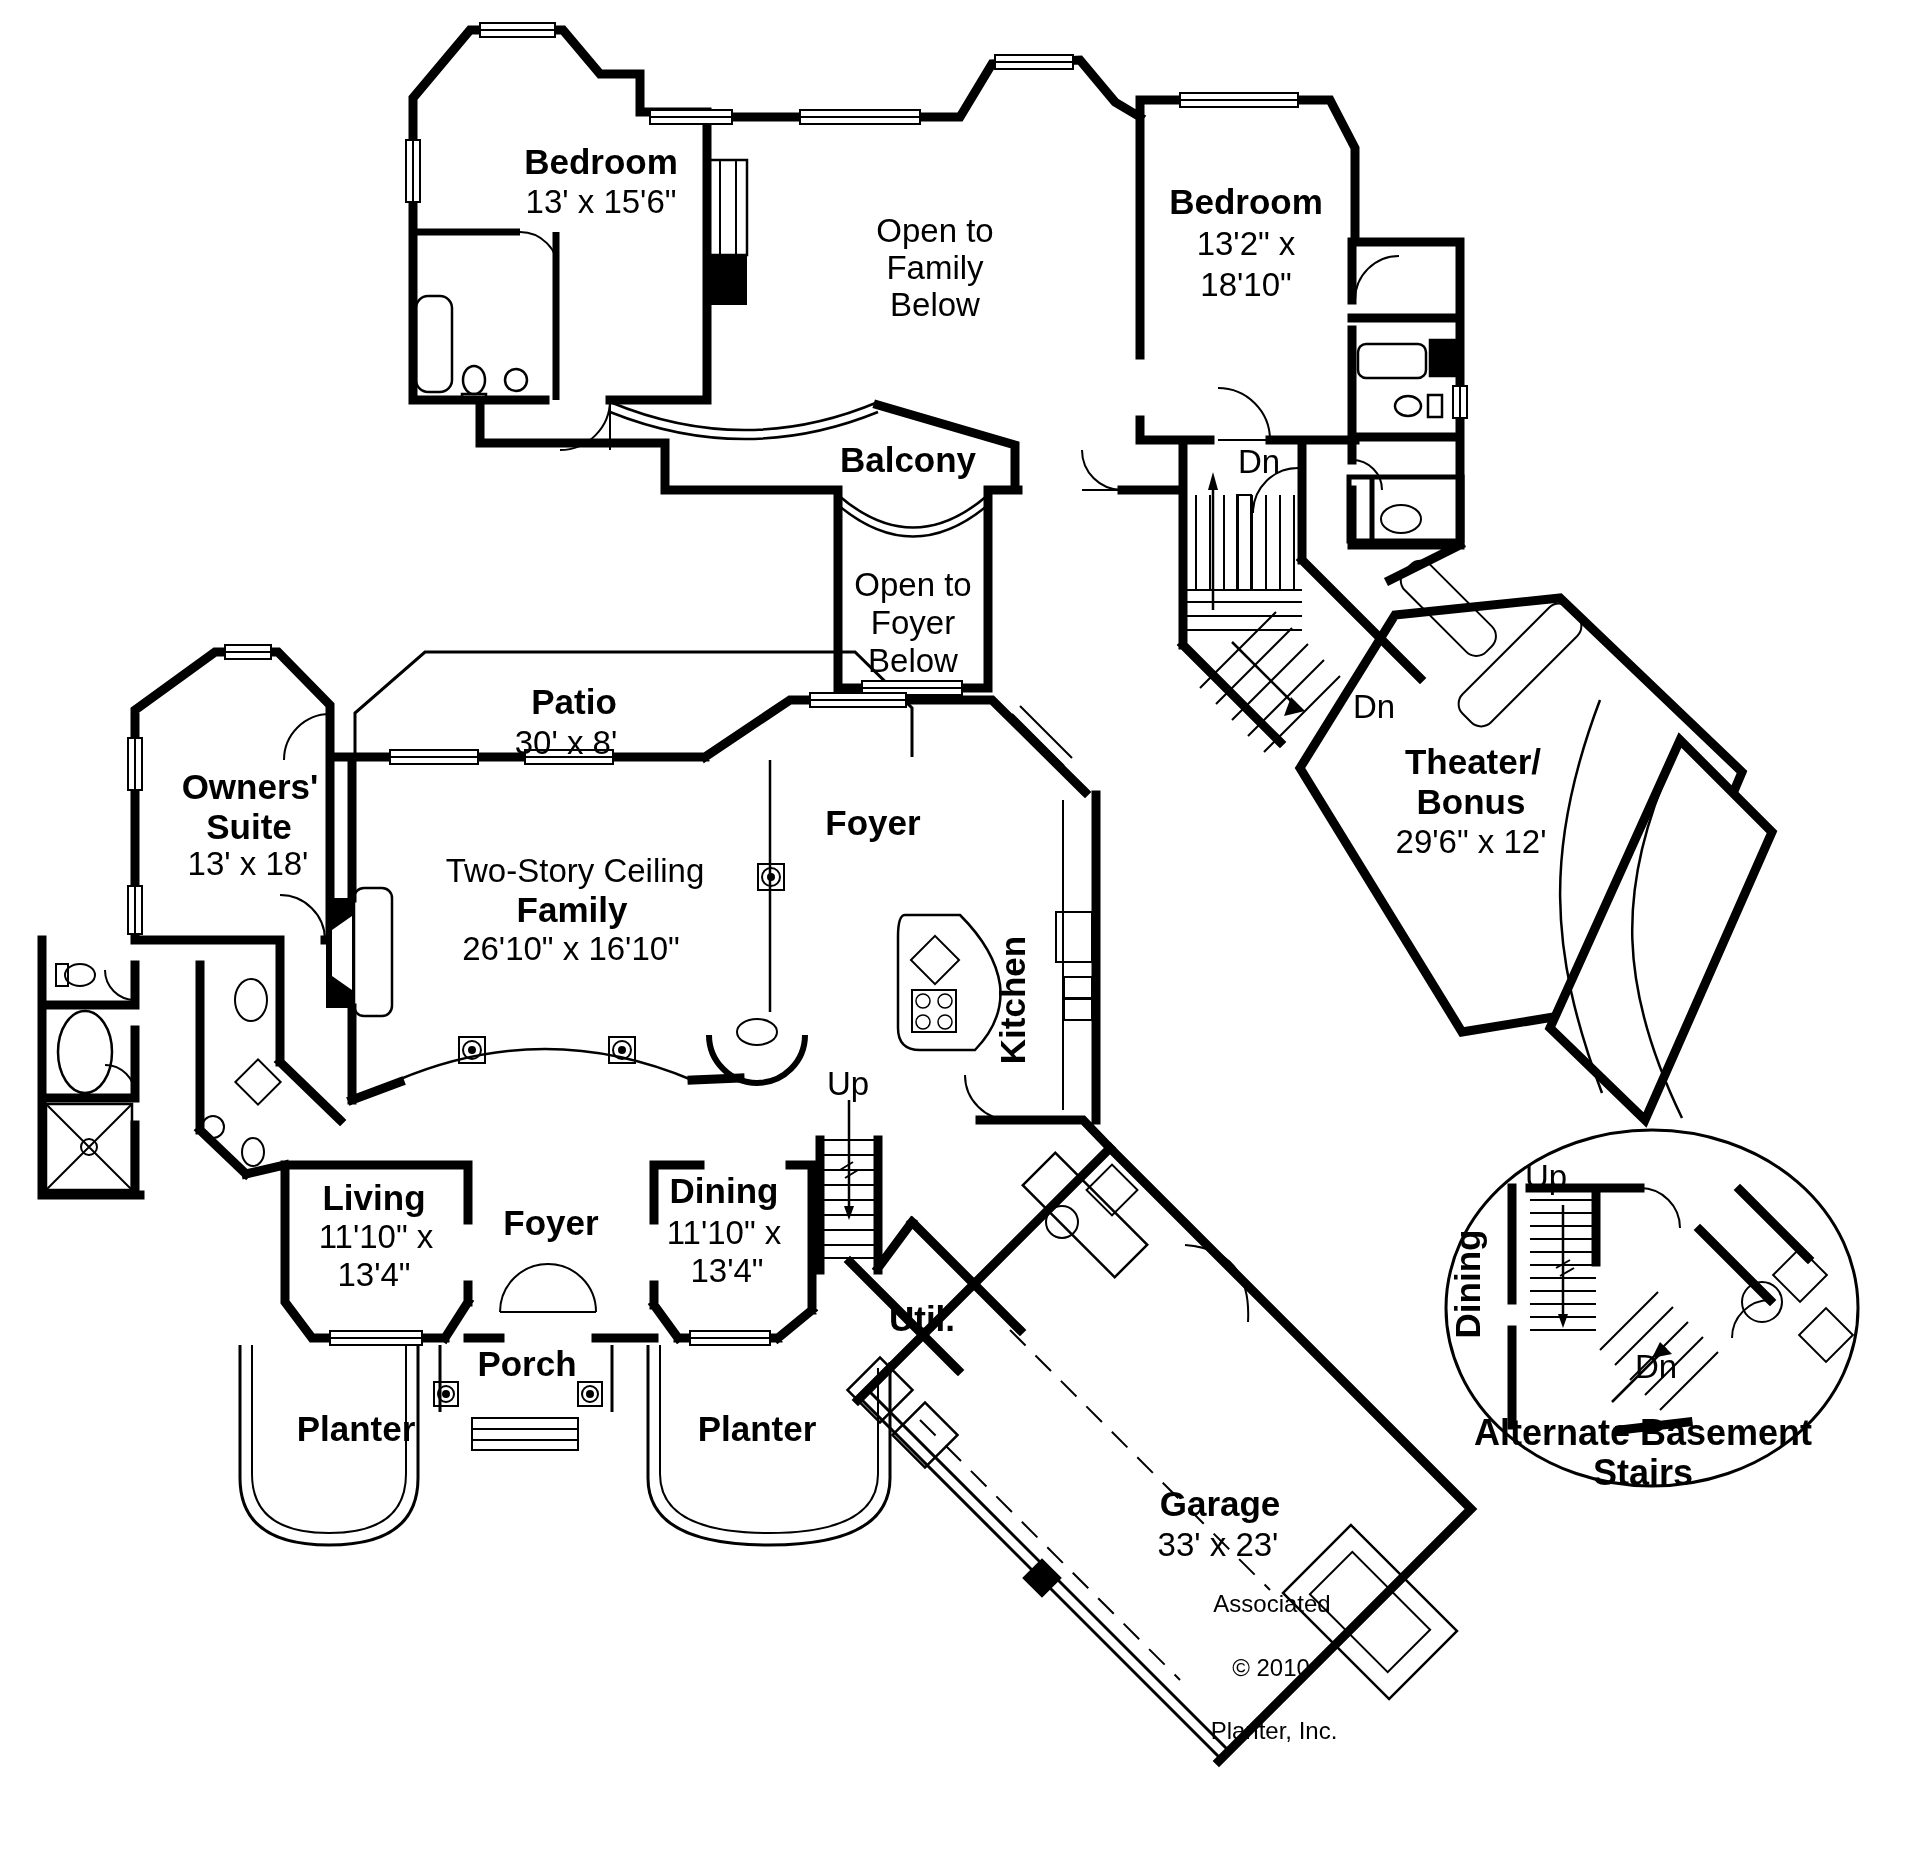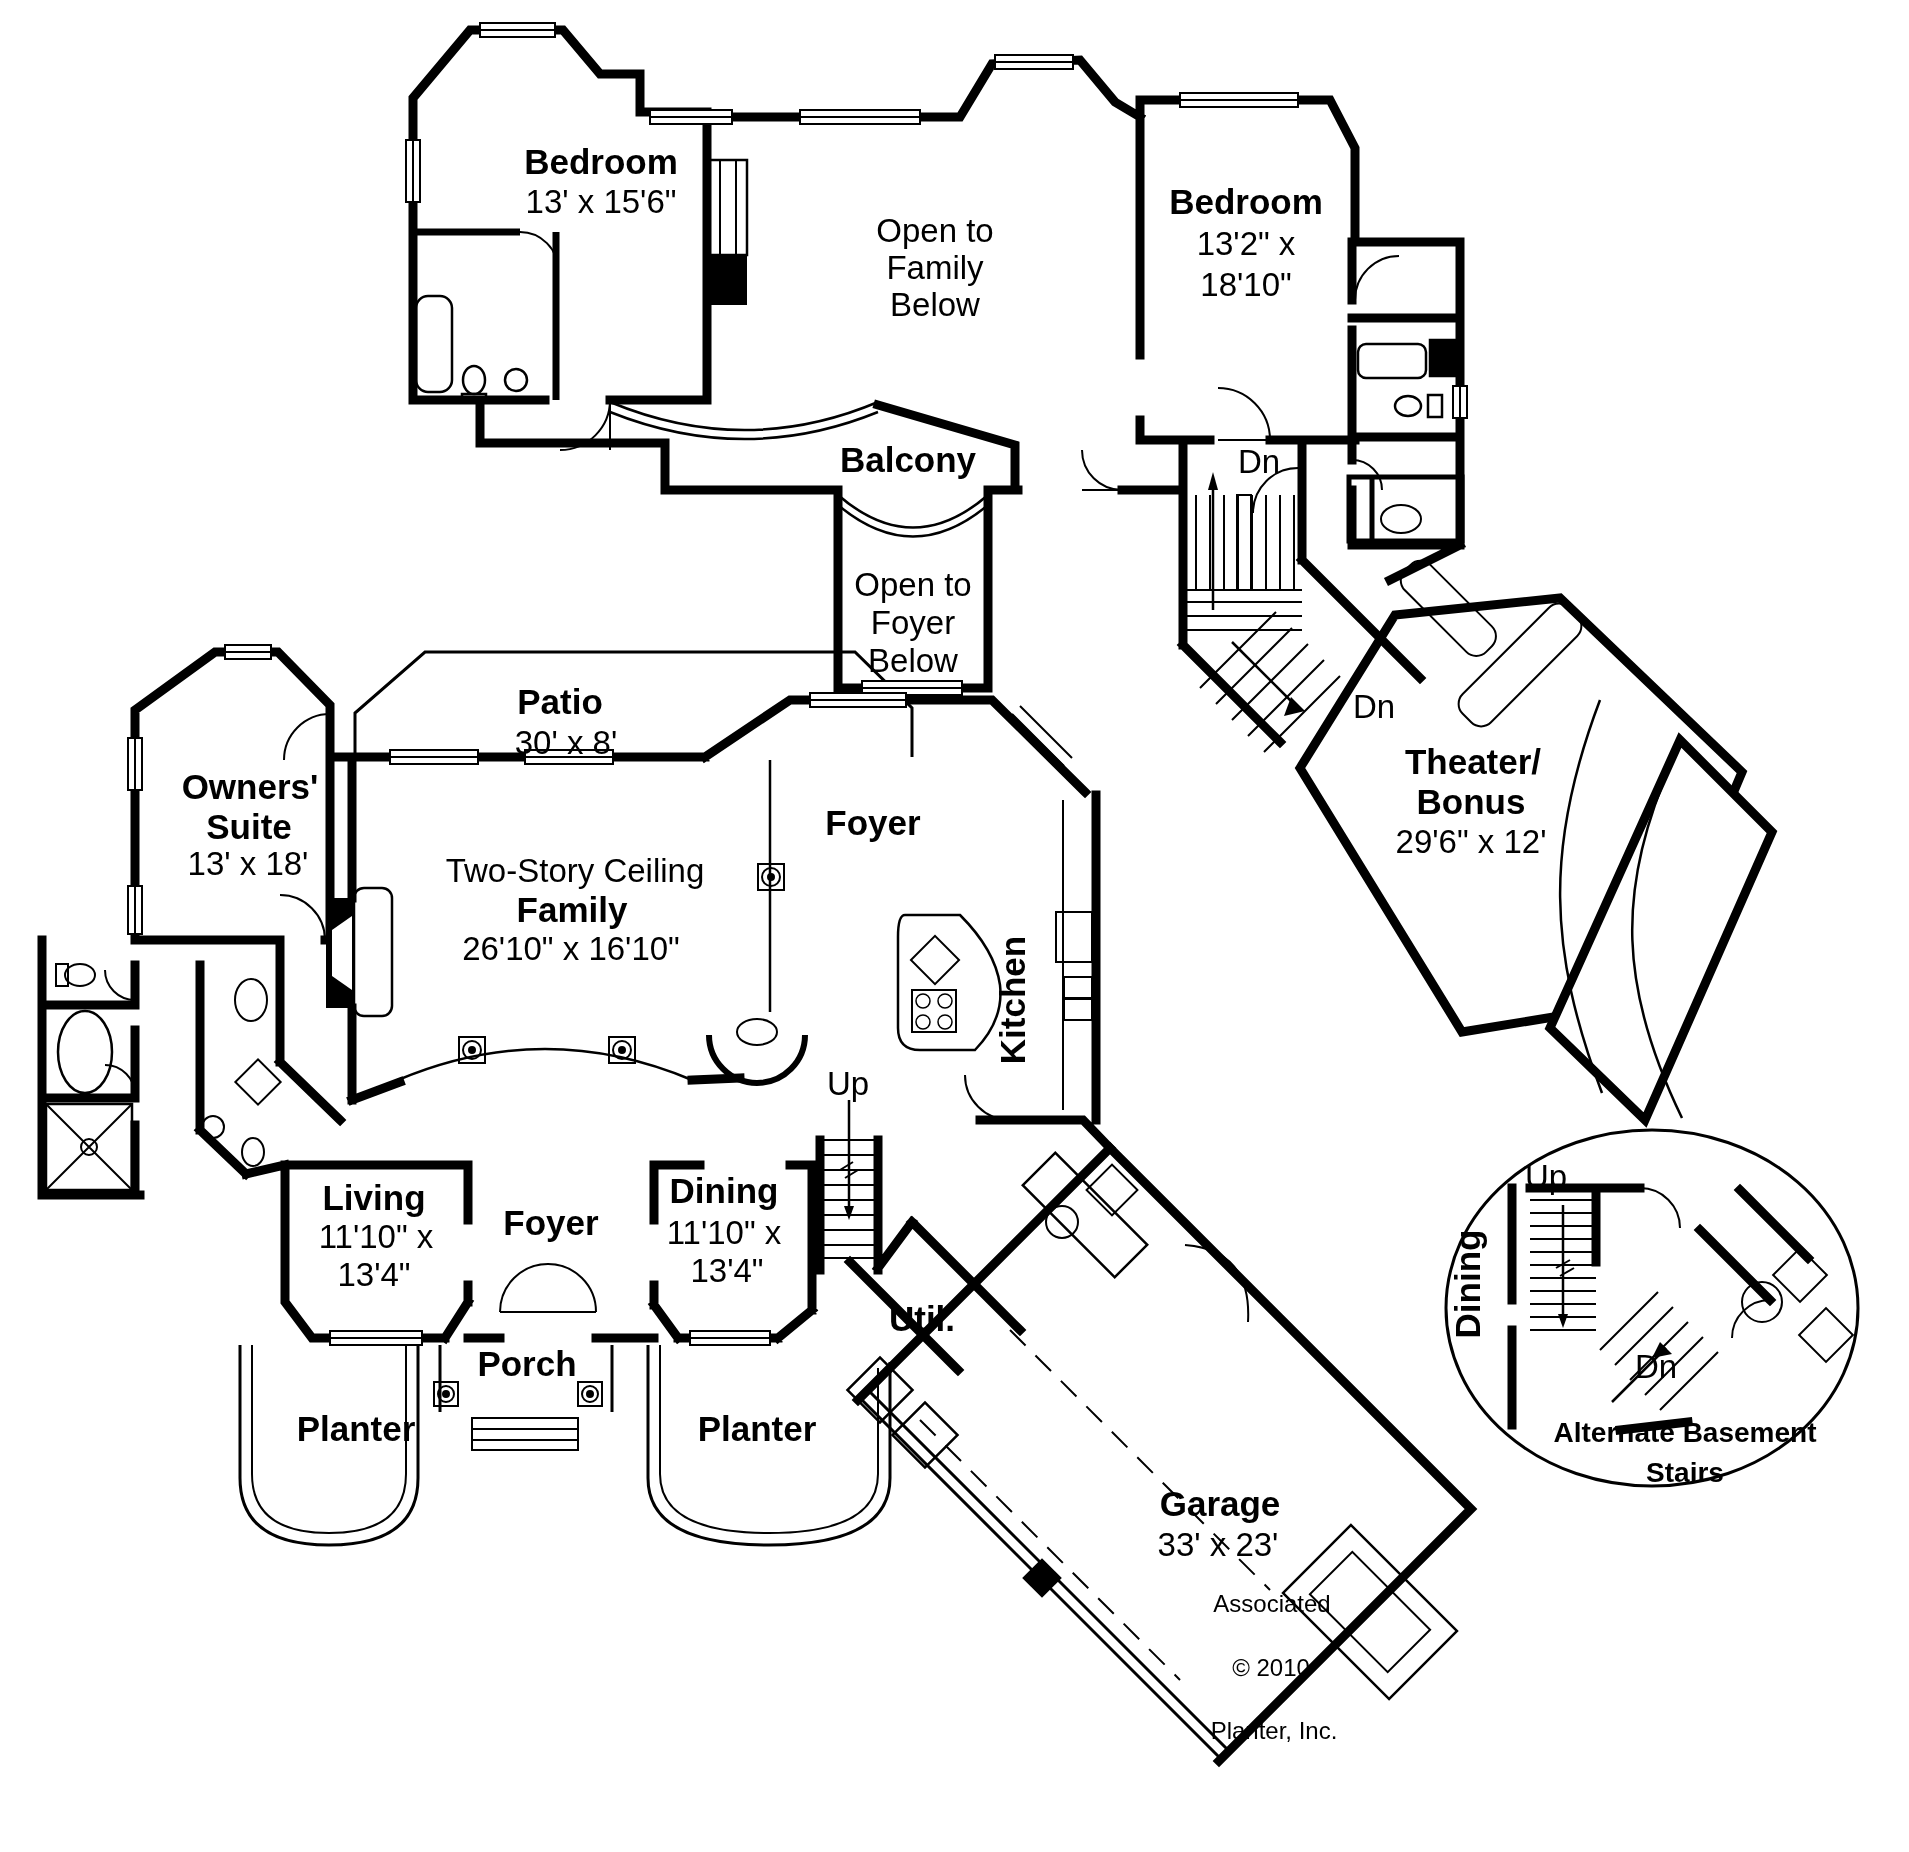--- a/index.html
+++ b/index.html
@@ -6,21 +6,21 @@
   .stage{position:relative;width:1909px;height:1852px;background:#ffffff;overflow:hidden;
          font-family:"Liberation Sans", sans-serif;color:#000;}
   svg{position:absolute;left:0;top:0;}
   .lb{position:absolute;transform:translate(-50%,-50%);white-space:nowrap;color:#000;
       font-family:"Liberation Sans", sans-serif;line-height:1;}
   .b{font-weight:bold;}
   .rot{transform:translate(-50%,-50%) rotate(-90deg);}
   .s25{font-size:24px;}
   .s33{font-size:33px;}
   .s35{font-size:35px;}
-  .s36{font-size:28px;margin-left:42px;}
+  .s36{font-size:36px;}
 </style>
 </head>
 <body>
 
 <div class="stage">
 
 <svg width="1909" height="1852" viewBox="0 0 1909 1852">
 
   <g stroke="#000" fill="none" stroke-width="9" stroke-linecap="square">
     <path d="M413,400 L413,98 L470,30 L563,30 L600,74 L640,74 L640,112 L707,112 M707,112 L707,400
@@ -330,21 +330,21 @@
 <div class="lb s35 b" style="left:908px;top:459px">Balcony</div>
 <div class="lb s33" style="left:1259px;top:461px">Dn</div>
 <div class="lb s33" style="left:913px;top:584px">Open to</div>
 <div class="lb s33" style="left:913px;top:622px">Foyer</div>
 <div class="lb s33" style="left:913px;top:660px">Below</div>
 <div class="lb s33" style="left:1374px;top:706px">Dn</div>
 <div class="lb s35 b" style="left:1473px;top:761px">Theater/</div>
 <div class="lb s35 b" style="left:1471px;top:801px">Bonus</div>
 <div class="lb s33" style="left:1471px;top:841px">29'6" x 12'</div>
 
-<div class="lb s35 b" style="left:560px;top:701px">Patio</div>
+<div class="lb s35 b" style="left:574px;top:701px">Patio</div>
 <div class="lb s33" style="left:566px;top:742px">30' x 8'</div>
 <div class="lb s35 b" style="left:250px;top:786px">Owners'</div>
 <div class="lb s35 b" style="left:249px;top:826px">Suite</div>
 <div class="lb s33" style="left:248px;top:863px">13' x 18'</div>
 <div class="lb s33" style="left:575px;top:870px">Two-Story Ceiling</div>
 <div class="lb s35 b" style="left:572px;top:909px">Family</div>
 <div class="lb s33" style="left:571px;top:948px">26'10" x 16'10"</div>
 <div class="lb s35 b" style="left:873px;top:822px">Foyer</div>
 <div class="lb s35 b rot" style="left:1012px;top:1000px">Kitchen</div>
 <div class="lb s33" style="left:848px;top:1083px">Up</div>

